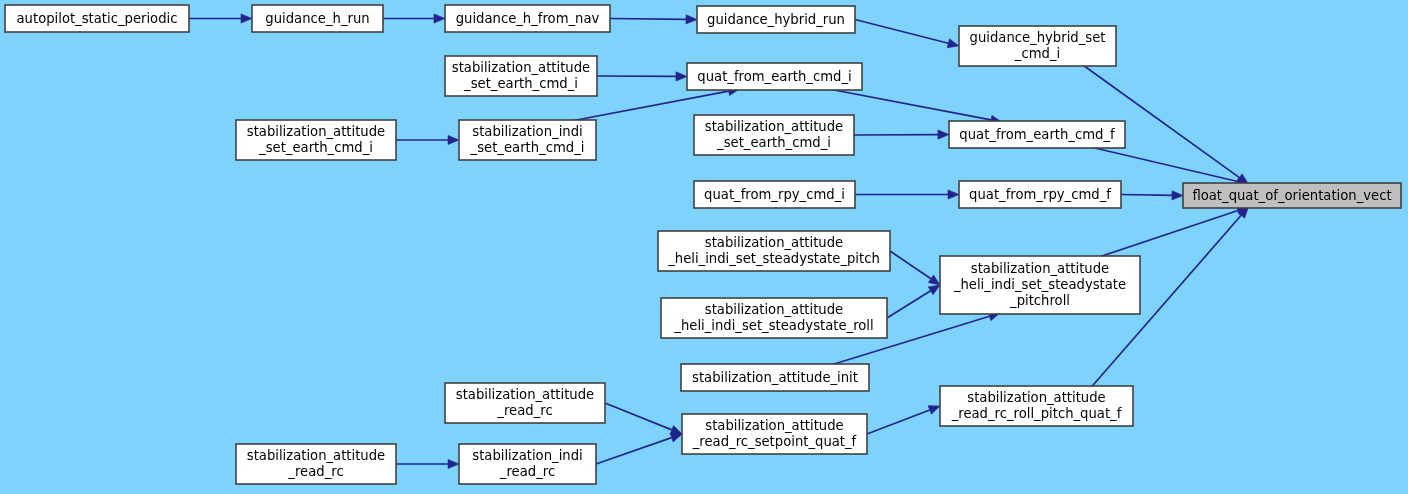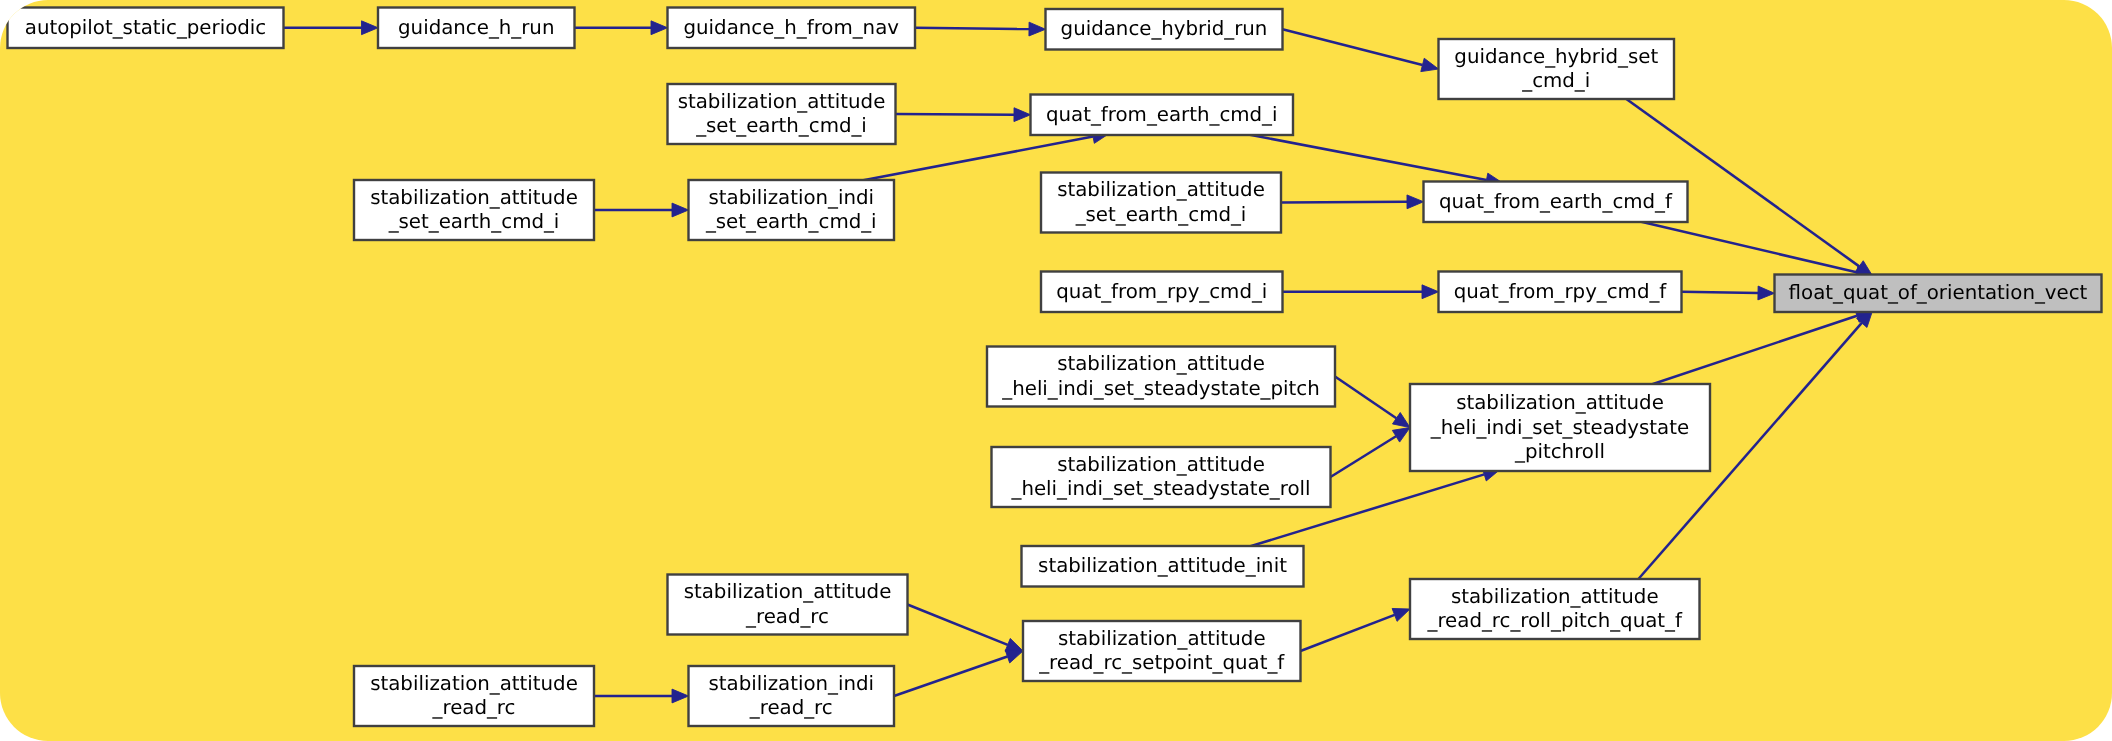--- a/index.html
+++ b/index.html
@@ -7,23 +7,22 @@
     padding: 0;
     background: #ffffff;
   }
   body {
     font-family: "DejaVu Sans", sans-serif;
   }
   #graph-wrap {
     position: relative;
     width: 1408px;
     height: 494px;
-    background: #fde047;
+    background: #7dd3fc;
     overflow: hidden;
-    border-radius: 32px;
   }
   svg#callgraph {
     display: block;
     width: 1408px;
     height: 494px;
   }
   .node-box {
     fill: #ffffff;
     stroke: #404040;
     stroke-width: 1.6;

